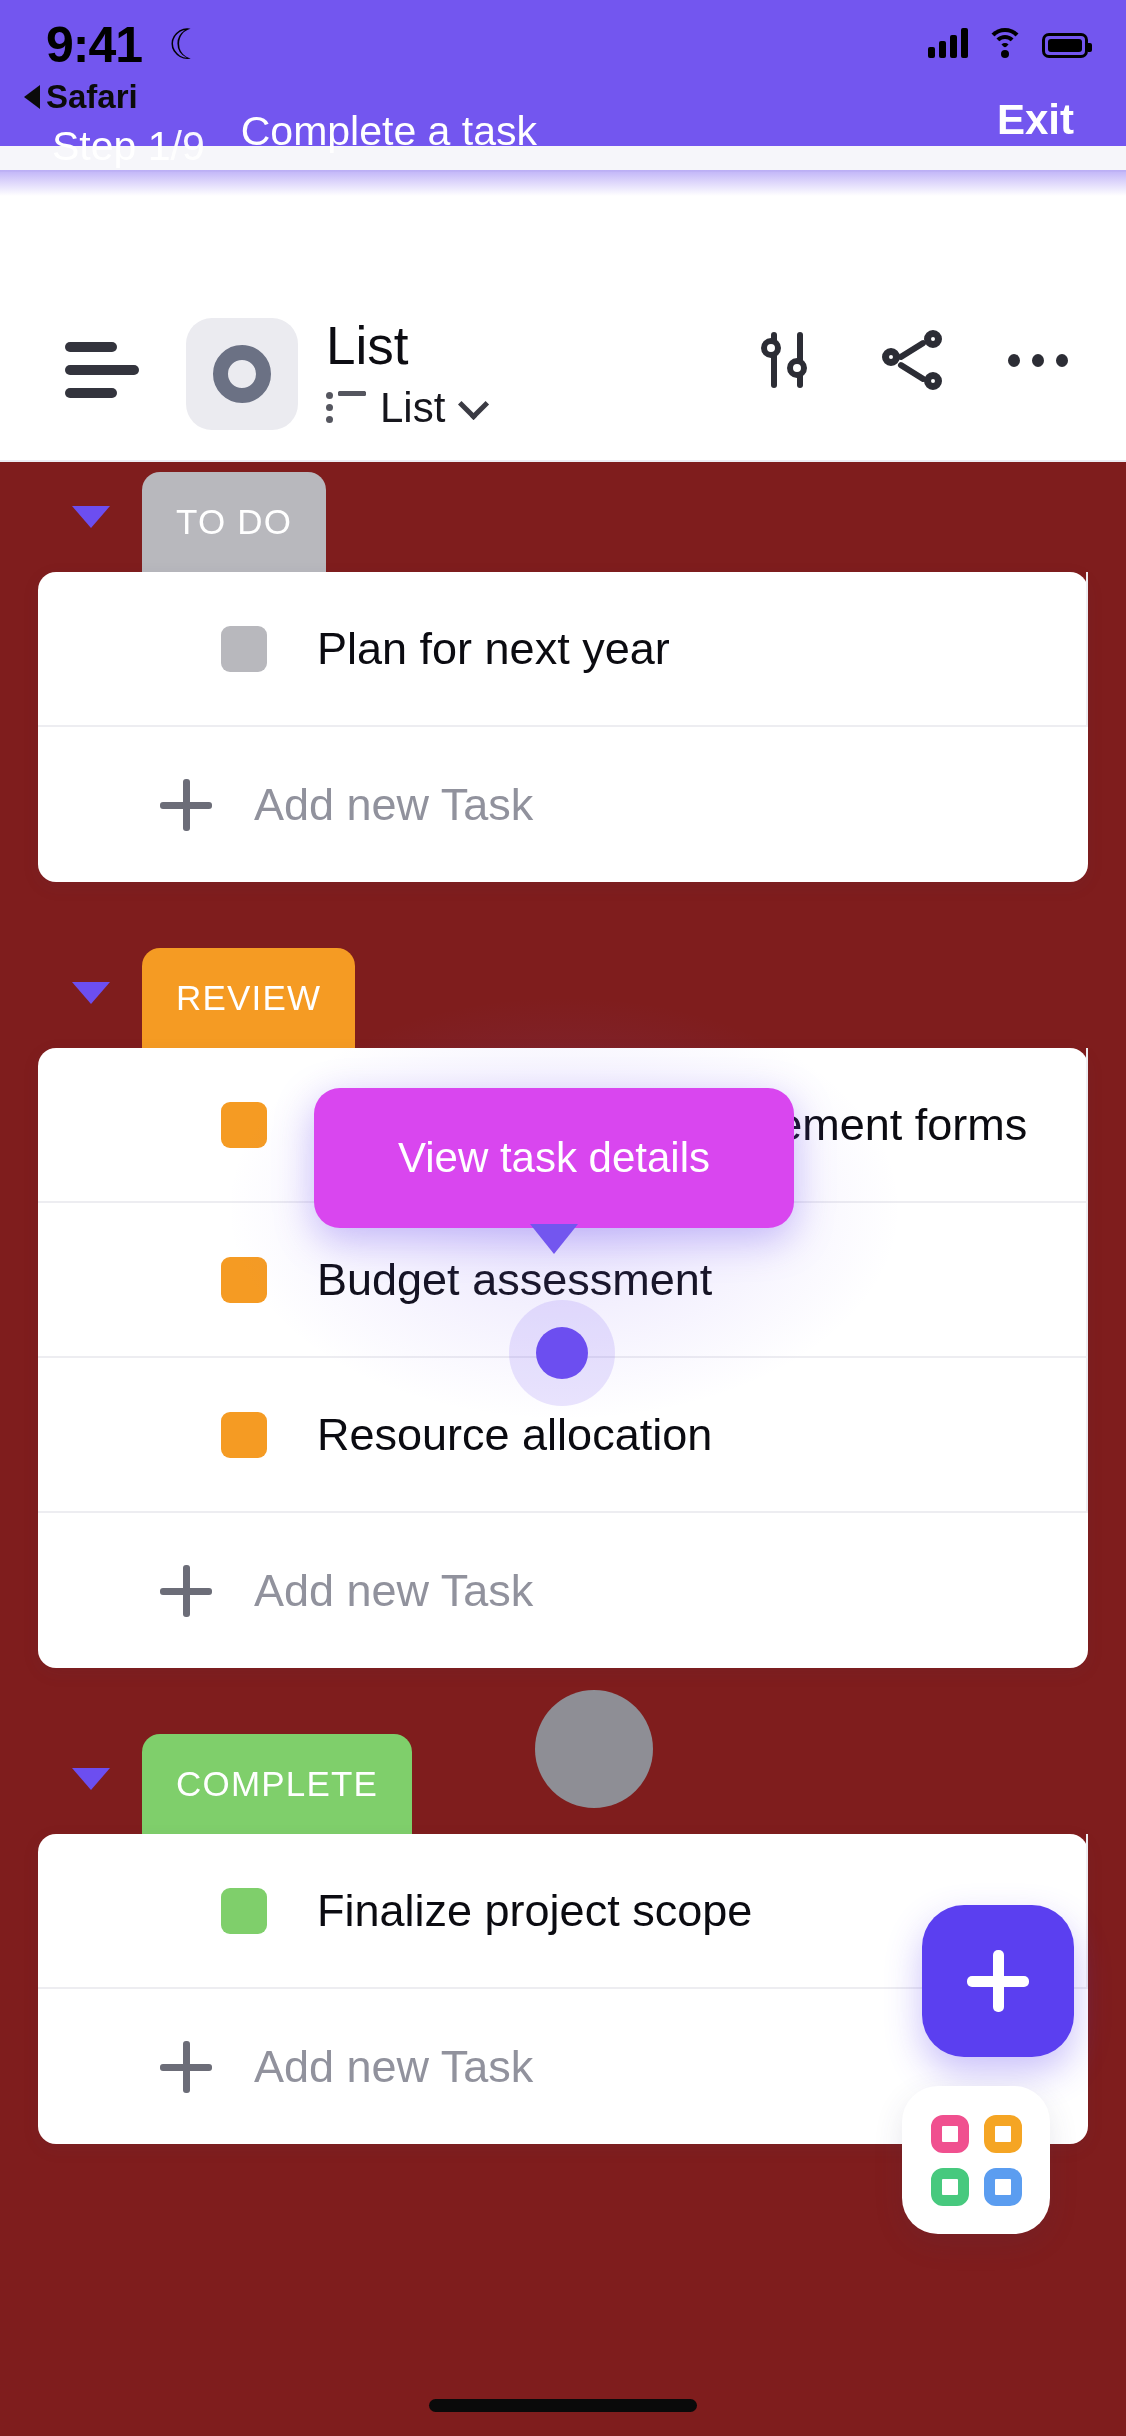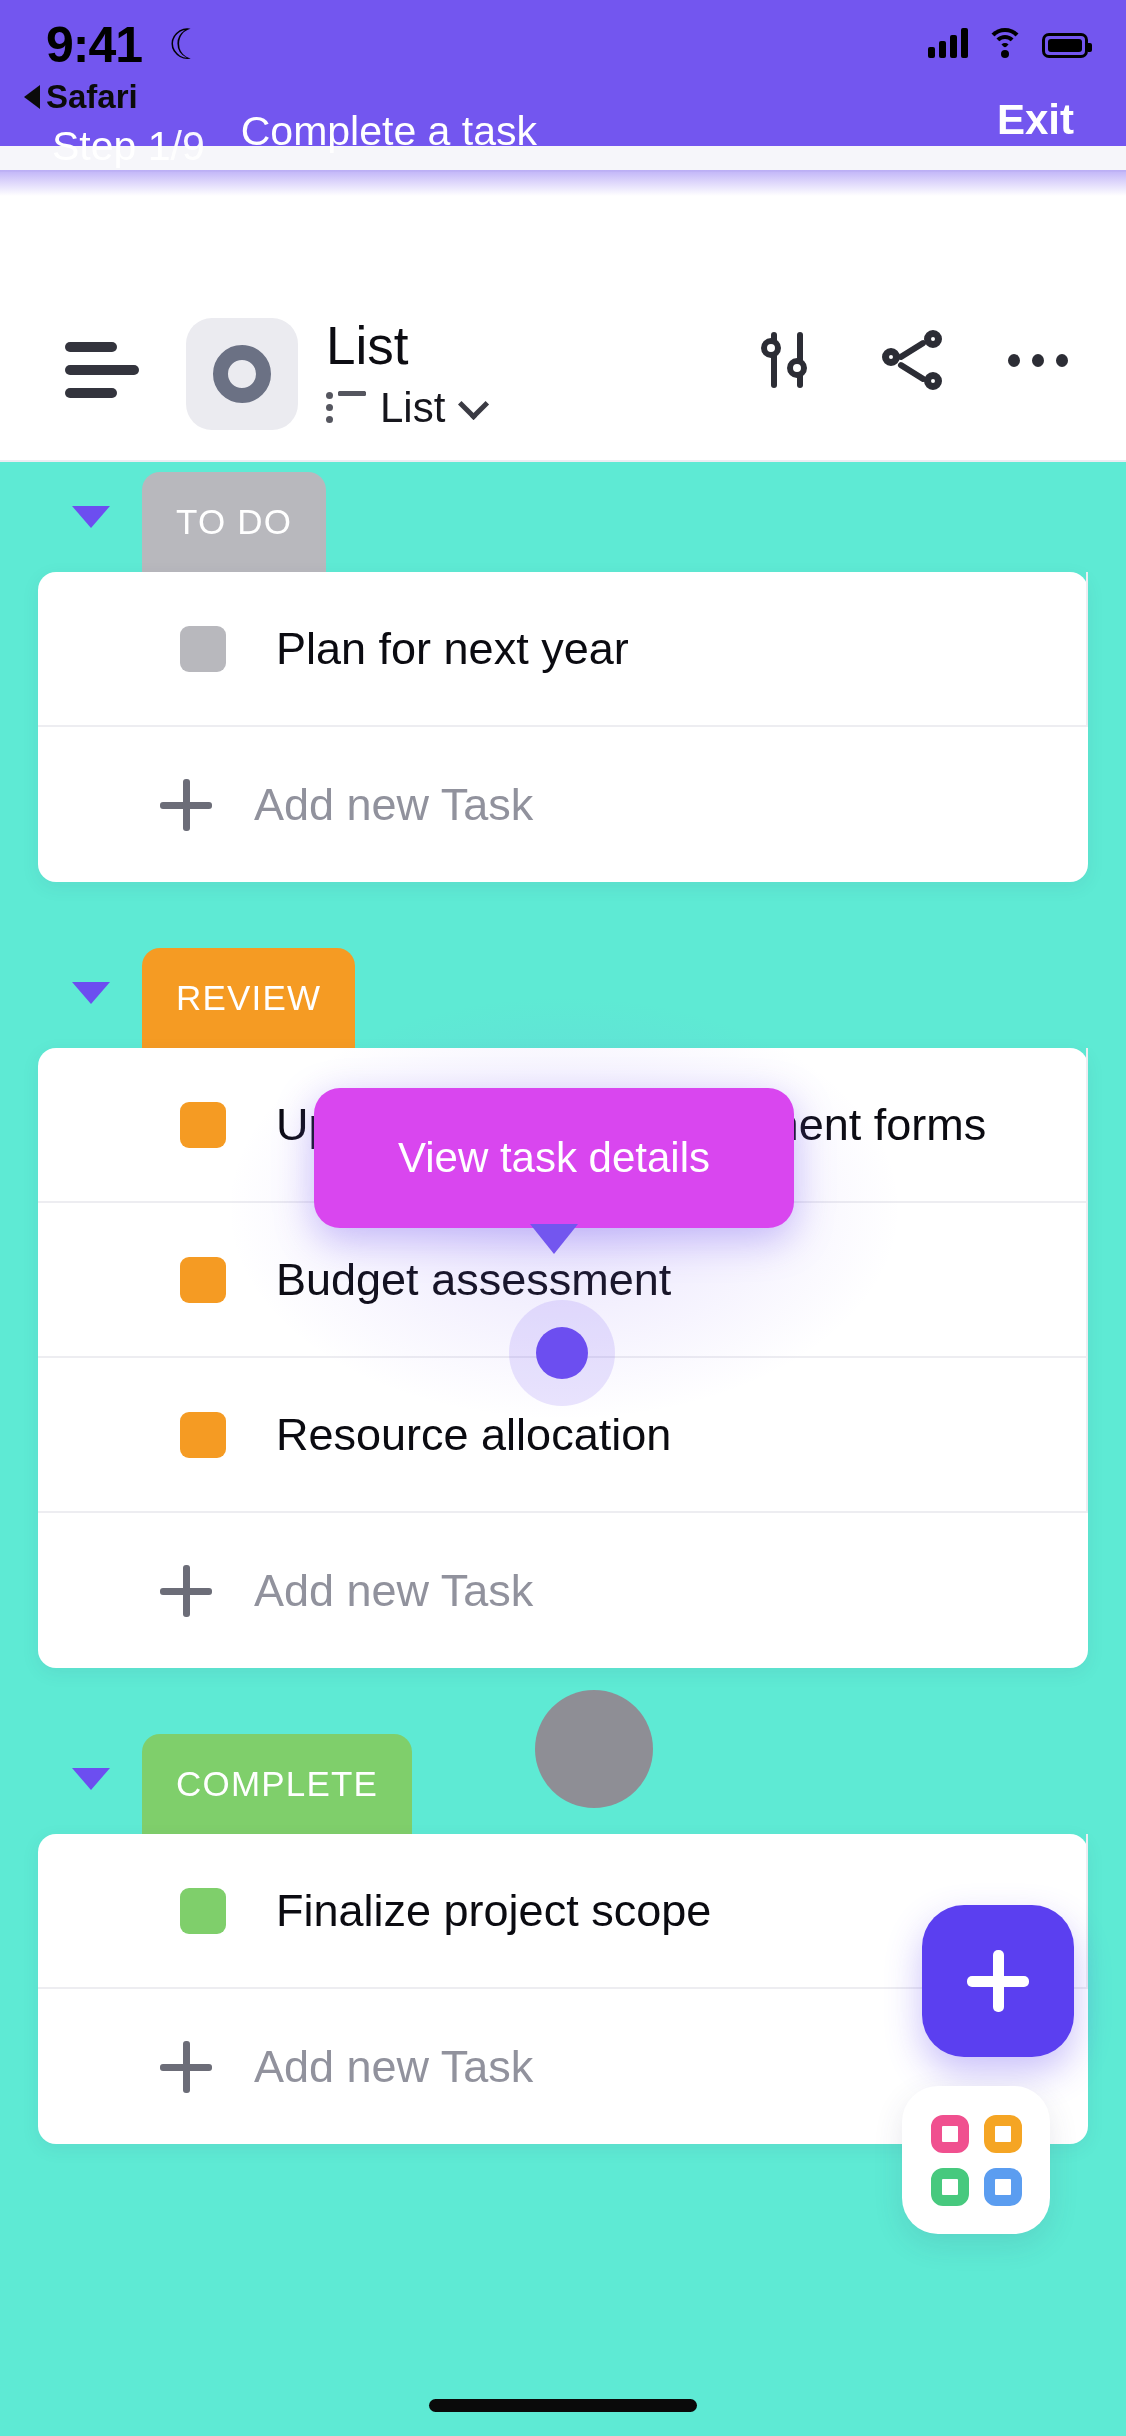--- a/index.html
+++ b/index.html
@@ -138,41 +138,41 @@
   .share b.n1{right:0;top:0;}
   .share b.n2{left:0;top:18px;}
   .share b.n3{right:0;bottom:0;}
   .share i{position:absolute;height:6px;background:#2c2d35;border-radius:3px;}
   .share i.e1{width:32px;left:14px;top:17px;transform:rotate(-32deg);}
   .share i.e2{width:32px;left:14px;top:39px;transform:rotate(32deg);}
   .dots{display:flex;align-items:center;gap:12px;justify-content:center;height:60px;}
   .dots i{width:13px;height:13px;border-radius:50%;background:#2c2d35;display:block;}
 
   
-  .board{position:absolute;left:0;top:462px;width:1126px;height:1974px;background:#5eead4;overflow:hidden;z-index:10;}
+  .board{position:absolute;left:0;top:462px;width:1126px;height:1974px;background:#7f1d1d;overflow:hidden;z-index:10;}
 
   .group{position:relative;}
   .grp-head{position:relative;height:110px;}
   .caret{position:absolute;left:72px;top:44px;width:0;height:0;
     border-left:19px solid transparent;border-right:19px solid transparent;
     border-top:22px solid #6c4ef0;cursor:pointer;}
   .pill{position:absolute;left:142px;top:10px;height:100px;
     border-radius:18px 18px 0 0;display:flex;align-items:center;justify-content:center;
     padding:0 34px;color:#fff;font-size:35px;letter-spacing:1.2px;font-weight:normal;}
   .pill.todo{background:#b8b8bd;}
   .pill.review{background:#f59b23;}
   .pill.complete{background:#7fcf6b;}
 
   .card{
     position:relative;margin:0 38px 0 38px;background:#fff;border-radius:18px;
     box-shadow:0 5px 18px rgba(60,60,100,.08);
     overflow:visible;
   }
   .trow{position:relative;height:155px;display:flex;align-items:center;
-    border-bottom:2px solid #ededf1;}
+    border-bottom:2px solid #ededf1;padding-left:41px;}
   .trow:last-child{border-bottom:none;}
   .chip{width:46px;height:46px;border-radius:9px;margin-left:142px;flex:none;}
   .chip.gray{background:#b8b8bd;}
   .chip.orange{background:#f59b23;}
   .chip.green{background:#7fcf6b;}
   .tname{font-size:45px;color:#0b0b11;margin-left:50px;white-space:nowrap;}
   .vrule{position:absolute;right:0;top:0;bottom:0;width:2px;background:#ededf1;}
   .addrow{height:155px;display:flex;align-items:center;}
   .plus{width:52px;height:52px;position:relative;margin-left:122px;flex:none;}
   .plus::before,.plus::after{content:"";position:absolute;background:#6c6d78;border-radius:3px;}

